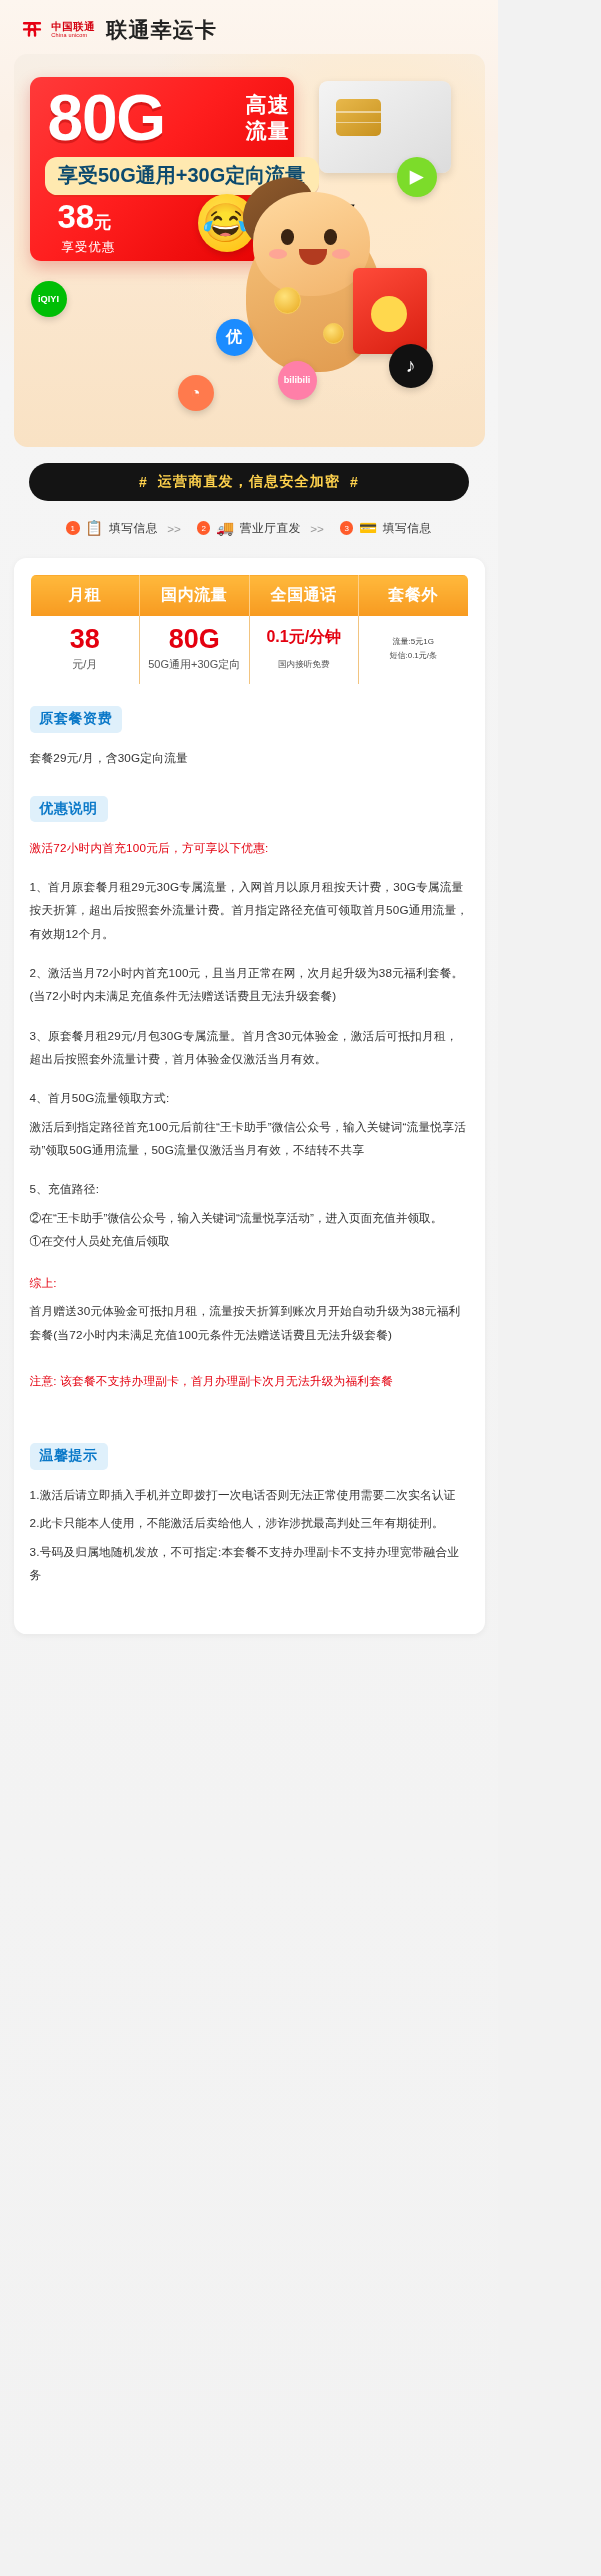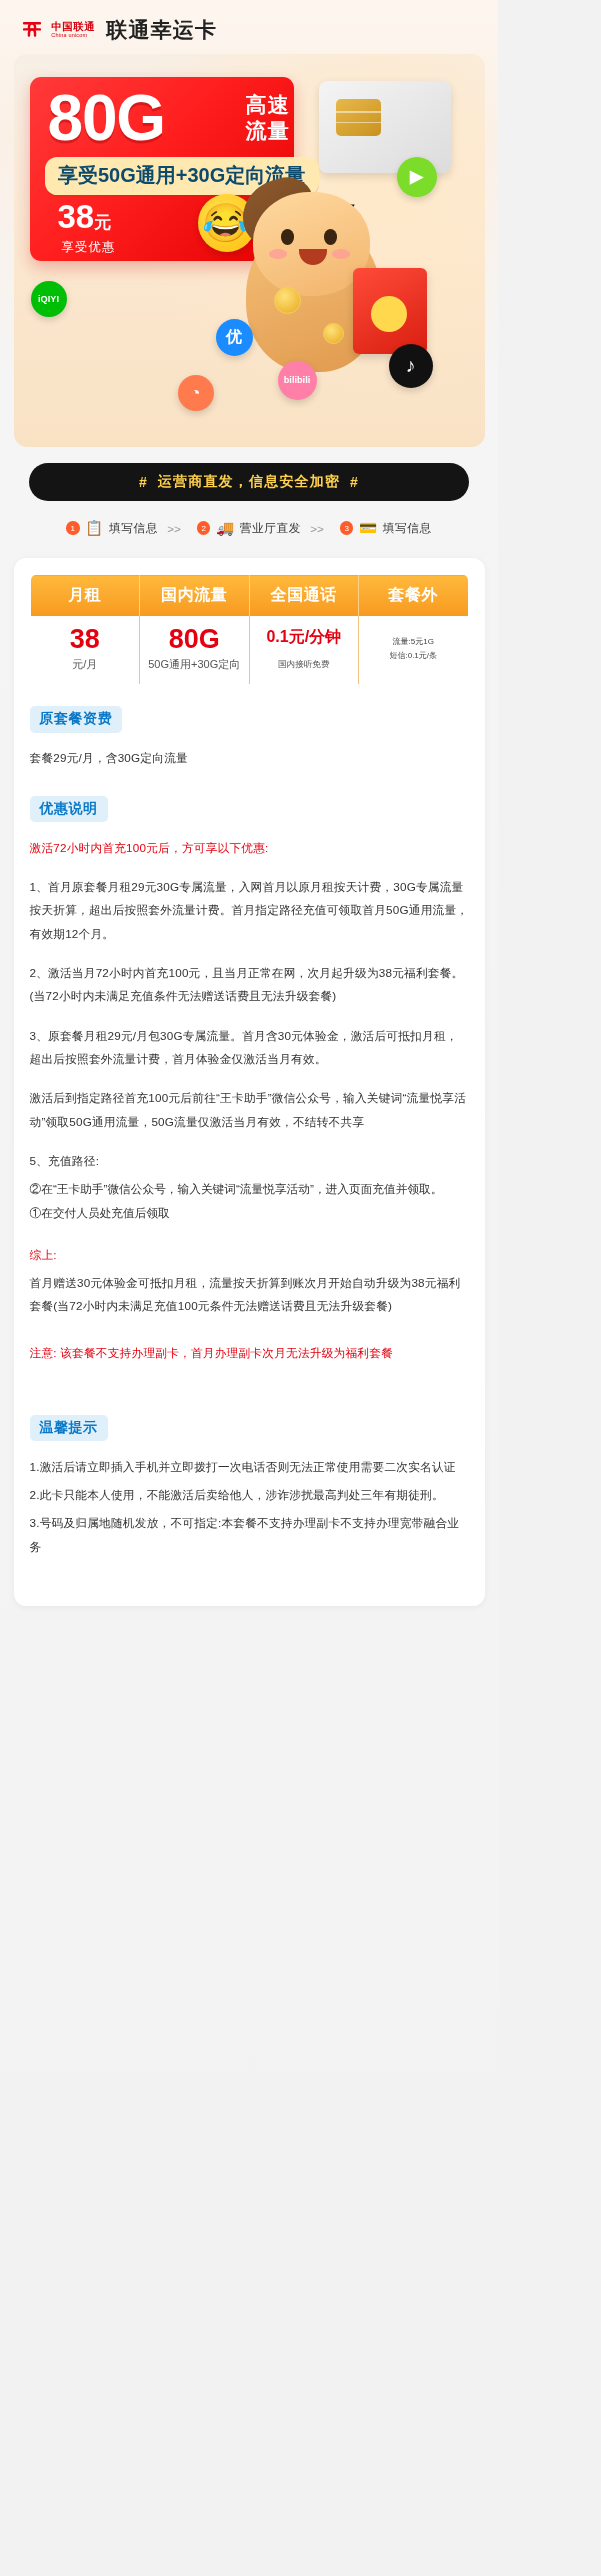--- a/index.html
+++ b/index.html
@@ -423,20 +423,21 @@
     
     <div class="sec-head">优惠说明</div>
     <div class="para red">激活72小时内首充100元后，方可享以下优惠:</div>
     <div class="spacer-sm"></div>
     <div class="para">1、首月原套餐月租29元30G专属流量，入网首月以原月租按天计费，30G专属流量按天折算，超出后按照套外流量计费。首月指定路径充值可领取首月50G通用流量，有效期12个月。</div>
     <div class="spacer-sm"></div>
     <div class="para">2、激活当月72小时内首充100元，且当月正常在网，次月起升级为38元福利套餐。(当72小时内未满足充值条件无法赠送话费且无法升级套餐)</div>
     <div class="spacer-sm"></div>
     <div class="para">3、原套餐月租29元/月包30G专属流量。首月含30元体验金，激活后可抵扣月租，超出后按照套外流量计费，首月体验金仅激活当月有效。</div>
     <div class="spacer-sm"></div>
+    <div class="para">4、首月50G流量领取方式:</div>
     <div class="para">激活后到指定路径首充100元后前往“王卡助手”微信公众号，输入关键词“流量悦享活动”领取50G通用流量，50G流量仅激活当月有效，不结转不共享</div>
     <div class="spacer-sm"></div>
     <div class="para">5、充值路径:</div>
     <div class="sub-item">②在“王卡助手”微信公众号，输入关键词“流量悦享活动”，进入页面充值并领取。</div>
     <div class="sub-item">①在交付人员处充值后领取</div>
 
     <div class="spacer-md"></div>
     <div class="para red">综上:</div>
     <div class="para">首月赠送30元体验金可抵扣月租，流量按天折算到账次月开始自动升级为38元福利套餐(当72小时内未满足充值100元条件无法赠送话费且无法升级套餐)</div>
     <div class="spacer-md"></div>

